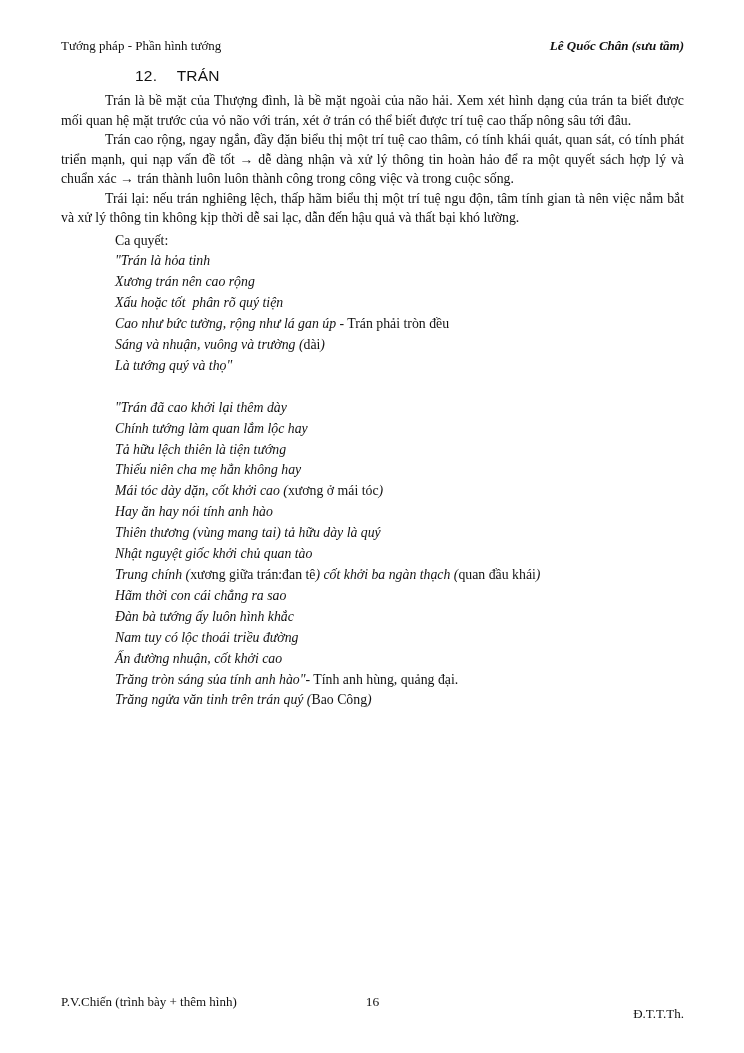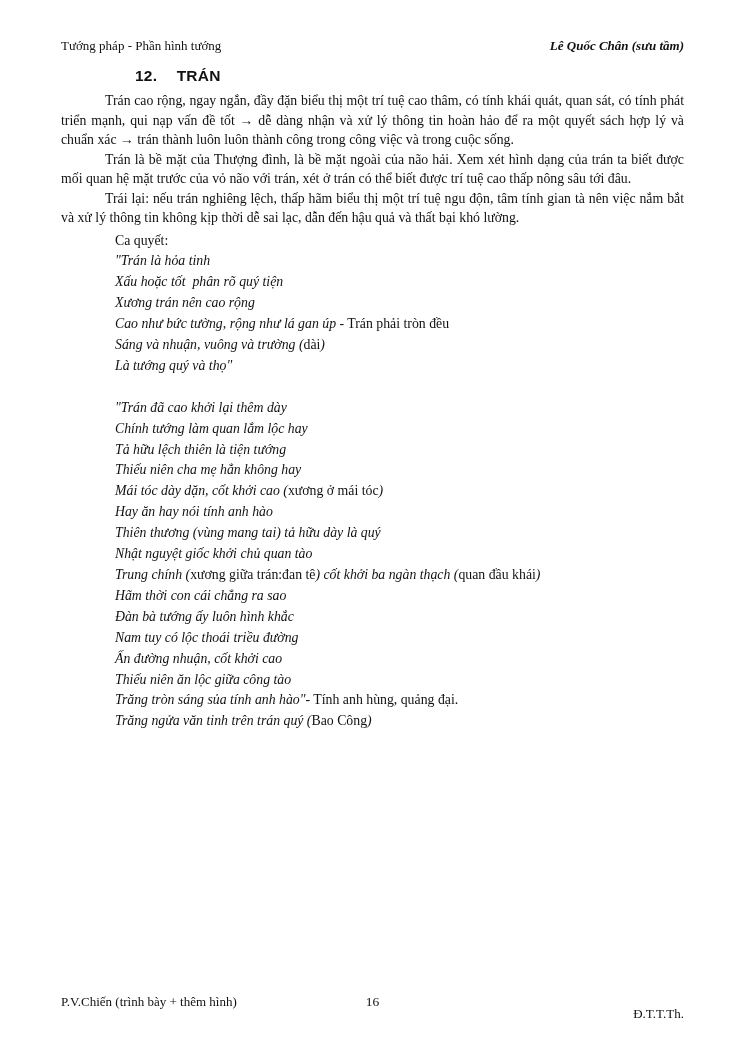--- a/index.html
+++ b/index.html
@@ -21,21 +21,21 @@
     justify-content:space-between;
     align-items:flex-end;
     font-size:13px;
     line-height:17px;
   }
   .hdr-right { font-weight:bold; font-style:italic; }
   .title {
     margin-top:12px;
     margin-left:74px;
     font-family:"Liberation Sans","DejaVu Sans",sans-serif;
-    font-weight:bold;
+    font-weight:normal;
     font-size:15.5px;
     line-height:19px;
     letter-spacing:0.2px;
   }
   .title .t-num { display:inline-block; }
   .title .t-txt { display:inline-block; margin-left:15px; }
   .body-paras { margin-top:6px; }
   .body-paras p {
     margin:0;
     font-size:13.8px;
@@ -79,51 +79,50 @@
       <span class="hdr-left">Tướng pháp - Phần hình tướng</span>
       <span class="hdr-right">Lê Quốc Chân (sưu tầm)</span>
     </div>
 
     <div class="title">
       <span class="t-num">12.</span>
       <span class="t-txt">TRÁN</span>
     </div>
 
     <div class="body-paras">
+      <p>Trán là bề mặt của Thượng đình, là bề mặt ngoài của não hải. Xem xét hình dạng của trán ta biết được mối quan hệ mặt trước của vỏ não với trán, xét ở trán có thể biết được trí tuệ cao thấp nông sâu tới đâu.</p>
       <p>Trán cao rộng, ngay ngắn, đầy đặn biểu thị một trí tuệ cao thâm, có tính khái quát, quan sát, có tính phát triển mạnh, qui nạp vấn đề tốt → dễ dàng nhận và xử lý thông tin hoàn hảo để ra một quyết sách hợp lý và chuẩn xác → trán thành luôn luôn thành công trong công việc và trong cuộc sống.</p>
-      <p>Trán là bề mặt của Thượng đình, là bề mặt ngoài của não hải. Xem xét hình dạng của trán ta biết được mối quan hệ mặt trước của vỏ não với trán, xét ở trán có thể biết được trí tuệ cao thấp nông sâu tới đâu.</p>
       <p>Trái lại: nếu trán nghiêng lệch, thấp hãm biểu thị một trí tuệ ngu độn, tâm tính gian tà nên việc nắm bắt và xử lý thông tin không kịp thời dễ sai lạc, dẫn đến hậu quả và thất bại khó lường.</p>
     </div>
 
     <div class="ca-quyet">Ca quyết:</div>
 
     <div class="verse-blocks">
         <div class="verse-block">
           <div class="verse-line"><span class="it">"Trán là hỏa tinh</span></div>
+          <div class="verse-line"><span class="it">Xương trán nên cao rộng</span></div>
           <div class="verse-line"><span class="it">Xấu hoặc tốt  phân rõ quý tiện</span></div>
-          <div class="verse-line"><span class="it">Xương trán nên cao rộng</span></div>
           <div class="verse-line"><span class="it">Cao như bức tường, rộng như lá gan úp</span><span class="rm"> - Trán phải tròn đều</span></div>
           <div class="verse-line"><span class="it">Sáng và nhuận, vuông và trường (</span><span class="rm">dài</span><span class="it">)</span></div>
           <div class="verse-line"><span class="it">Là tướng quý và thọ"</span></div>
         </div>
         <div class="verse-block">
           <div class="verse-line"><span class="it">"Trán đã cao khởi lại thêm dày</span></div>
           <div class="verse-line"><span class="it">Chính tướng làm quan lắm lộc hay</span></div>
           <div class="verse-line"><span class="it">Tả hữu lệch thiên là tiện tướng</span></div>
           <div class="verse-line"><span class="it">Thiếu niên cha mẹ hẳn không hay</span></div>
           <div class="verse-line"><span class="it">Mái tóc dày dặn, cốt khởi cao (</span><span class="rm">xương ở mái tóc</span><span class="it">)</span></div>
           <div class="verse-line"><span class="it">Hay ăn hay nói tính anh hào</span></div>
           <div class="verse-line"><span class="it">Thiên thương (vùng mang tai) tả hữu dày là quý</span></div>
           <div class="verse-line"><span class="it">Nhật nguyệt giốc khởi chủ quan tào</span></div>
           <div class="verse-line"><span class="it">Trung chính (</span><span class="rm">xương giữa trán:đan tê</span><span class="it">) cốt khởi ba ngàn thạch (</span><span class="rm">quan đầu khái</span><span class="it">)</span></div>
           <div class="verse-line"><span class="it">Hãm thời con cái chẳng ra sao</span></div>
           <div class="verse-line"><span class="it">Đàn bà tướng ấy luôn hình khắc</span></div>
           <div class="verse-line"><span class="it">Nam tuy có lộc thoái triều đường</span></div>
           <div class="verse-line"><span class="it">Ấn đường nhuận, cốt khởi cao</span></div>
-          <div class="verse-line"><span class="it">Thiếu niên ăn lộc giữa công tào</span></div>
           <div class="verse-line"><span class="it">Trăng tròn sáng sủa tính anh hào"</span><span class="rm">- Tính anh hùng, quảng đại.</span></div>
           <div class="verse-line"><span class="it">Trăng ngửa văn tinh trên trán quý (</span><span class="rm">Bao Công</span><span class="it">)</span></div>
         </div>
       </div>
 
   </div>
 
   <div class="footer">
     <span class="f-left">P.V.Chiến (trình bày + thêm hình)</span>
     <span class="f-page">16</span>

